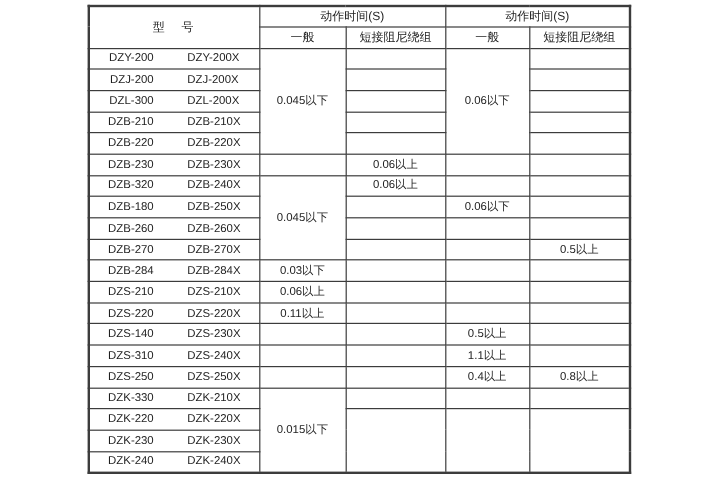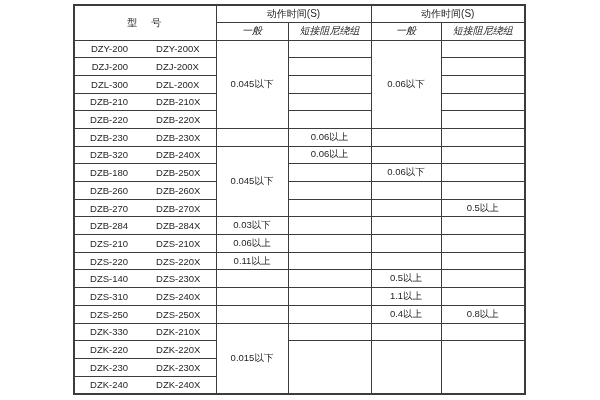--- a/index.html
+++ b/index.html
@@ -32,21 +32,21 @@
     vertical-align: middle;
     color: #1e1e1e;
     font-weight: normal;
     overflow: hidden;
     white-space: nowrap;
   }
   table.spec thead th {
     font-size: 10px;
   }
   tr.header-row-1 { height: 17px; }
-  tr.header-row-2 { height: 18px; font-style: italic; }
+  tr.header-row-2 { height: 18px; }
   table.spec tbody tr { height: 17.7px; }
   table.spec tbody td {
     font-size: 9.5px;
   }
   td.model-cell span {
     display: inline-block;
   }
   td.model-cell span:first-child {
     margin-right: 28px;
   }

